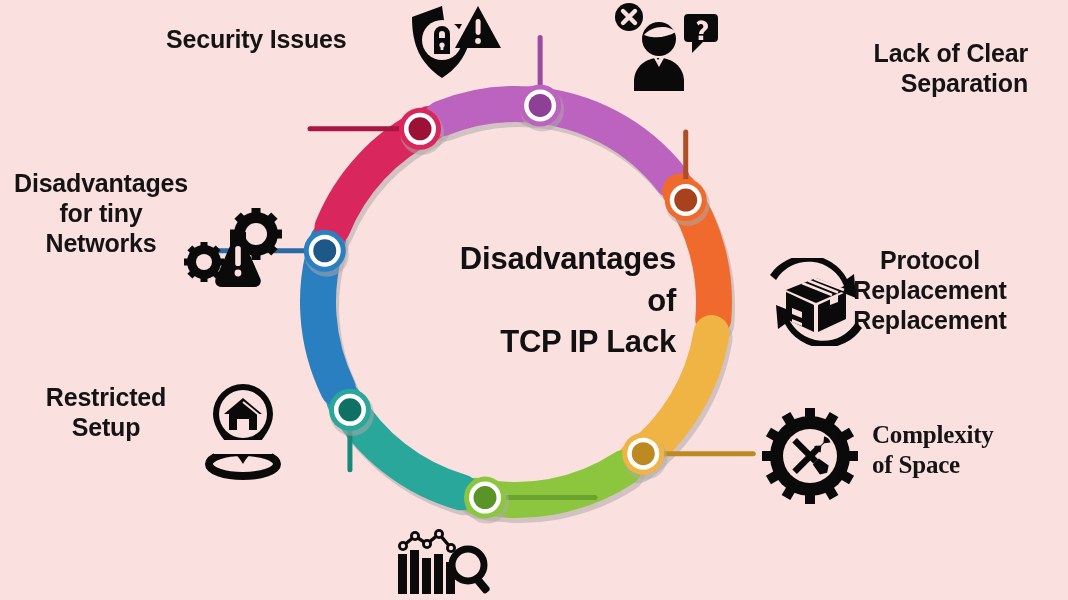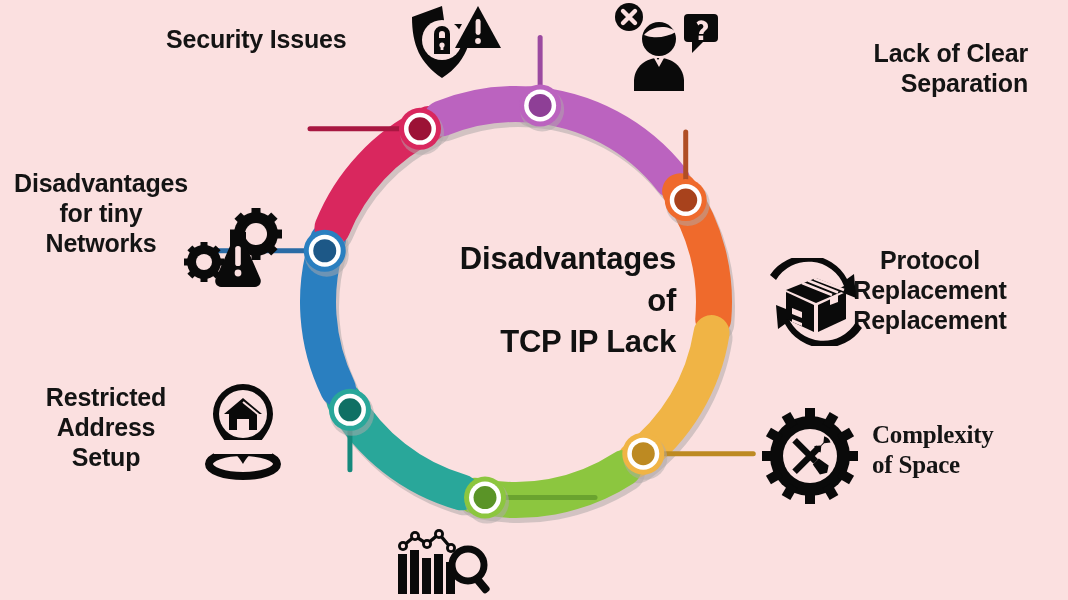--- a/index.html
+++ b/index.html
@@ -253,21 +253,20 @@
         <circle cx="43" cy="6" r="2.2" fill="#fbe0e0"></circle>
       <circle cx="55" cy="20" r="5" fill="#0a0a0a"></circle>
         <circle cx="55" cy="20" r="2.2" fill="#fbe0e0"></circle>
       <circle cx="72" cy="37" r="16" fill="none" stroke="#0a0a0a" stroke-width="7"></circle>
       <rect x="82" y="48" width="8" height="18" rx="3" fill="#0a0a0a" transform="rotate(-40 86 57)"></rect>
     </svg>
   </div>
 
   <div class="node-label lbl-restricted">
     <div>Restricted</div>
-    <div>Address</div>
     <div>Setup</div>
   </div>
   <div class="icon-box ic-pin">
     <svg viewBox="0 0 86 98">
       <path d="M43 2 a30 30 0 0 1 30 30 c0 20 -24 38 -30 50 c-6 -12 -30 -30 -30 -50 a30 30 0 0 1 30 -30 z" fill="#0a0a0a"></path>
       <circle cx="43" cy="32" r="24" fill="#fbe0e0"></circle>
       <path d="M43 16 L62 32 L57 32 L57 48 L29 48 L29 32 L24 32 Z" fill="#0a0a0a"></path>
       <rect x="37" y="37" width="12" height="11" fill="#fbe0e0"></rect>
       <path d="M43 20 L59 33" stroke="#fbe0e0" stroke-width="2"></path>
       <ellipse cx="43" cy="82" rx="34" ry="12" fill="none" stroke="#0a0a0a" stroke-width="8"></ellipse>

